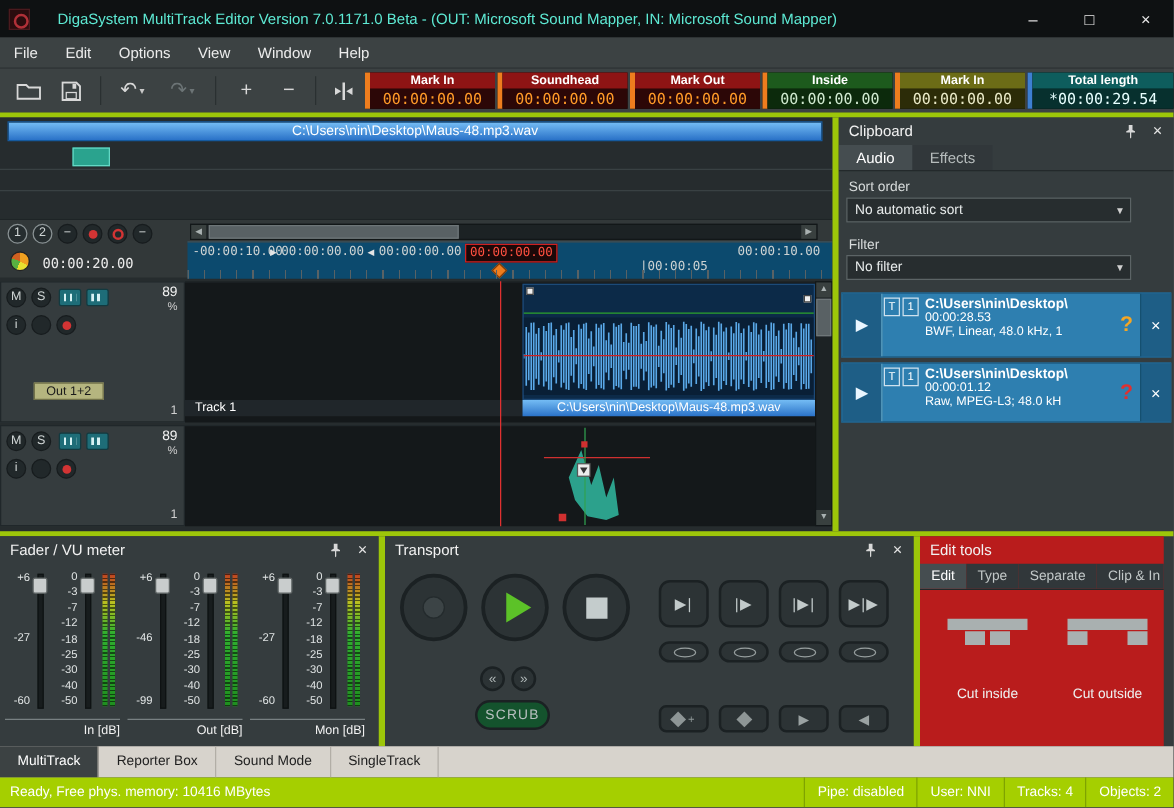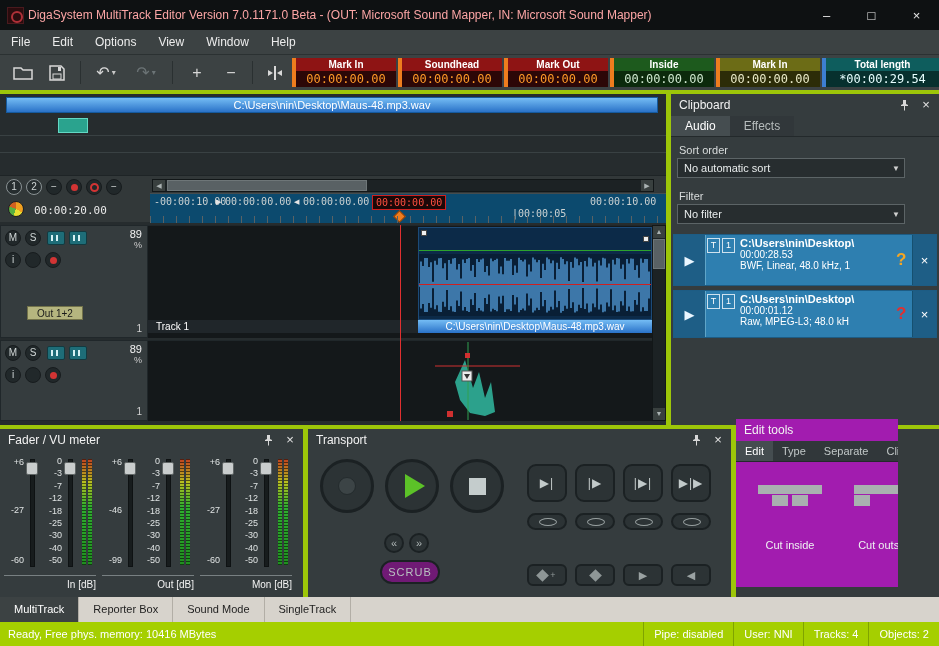--- a/index.html
+++ b/index.html
@@ -3,21 +3,21 @@
 <meta charset="utf-8">
 <style>
 *{margin:0;padding:0;box-sizing:border-box}
 body{font-family:"Liberation Sans","DejaVu Sans",sans-serif;background:#666}
 #app{position:relative;width:939px;height:646px;background:#353b3d;overflow:hidden;color:#e6e6e6;font-size:12px}
 
 
 .titlebar{position:absolute;left:0;top:0;width:939px;height:30px;background:#0e1112;display:flex;align-items:center}
 .app-icon{width:17px;height:17px;margin-left:7px;background:#2a0c0e;border:1px solid #4a1a1e;position:relative;flex:0 0 auto}
 .app-icon::after{content:"";position:absolute;left:3px;top:3px;width:8px;height:8px;border:2px solid #b03038;border-radius:50%}
-.title-text{margin-left:4px;font-size:12px;color:#fca5a5;white-space:nowrap}
+.title-text{margin-left:22px;font-size:12px;color:#5eead4;white-space:nowrap}
 .win-btns{margin-left:auto;display:flex;height:30px}
 .win-btn{width:45px;height:30px;display:flex;align-items:center;justify-content:center;color:#e8e8e8;font-size:13px}
 
 
 .menubar{position:absolute;left:0;top:30px;width:939px;height:25px;background:#3c4243;display:flex;align-items:center;border-bottom:1px solid #2b3132}
 .menu-item{padding:0 11px;line-height:25px;color:#ececec}
 
 
 .toolbar{position:absolute;left:0;top:55px;width:939px;height:35px;background:#3c4243}
 .tbtn{position:absolute;top:4px;height:27px;display:flex;align-items:center;justify-content:center;color:#d8d8d8}
@@ -124,26 +124,26 @@
 
 .transport{position:absolute;left:308px;top:429px;width:423px;height:168px;background:#353c3e;overflow:hidden}
 .bigbtn{position:absolute;top:30px;width:54px;height:54px;border-radius:50%;background:#2c3335;border:3px solid #1b2123;display:flex;align-items:center;justify-content:center}
 .rec-dot{width:18px;height:18px;border-radius:50%;background:#3c4446;border:1px solid #242b2d}
 .play-tri{width:0;height:0;border-left:20px solid #5cc228;border-top:12px solid transparent;border-bottom:12px solid transparent;margin-left:6px}
 .stop-sq{width:17px;height:17px;background:#c4cccc}
 .modebtn{position:absolute;top:35px;width:40px;height:38px;border-radius:9px;background:#2c3335;border:2px solid #1b2123;color:#c2caca;font-size:12px;display:flex;align-items:center;justify-content:center;letter-spacing:1px}
 .loopbtn{position:absolute;top:84px;width:40px;height:17px;border-radius:9px;background:#2c3335;border:2px solid #1b2123}
 .loopbtn::after{content:"";position:absolute;left:10px;top:3px;width:16px;height:6px;border:1px solid #98a0a0;border-radius:50%}
 .skipbtn{position:absolute;top:104px;width:20px;height:20px;border-radius:50%;background:#2c3335;border:2px solid #1b2123;color:#aeb6b6;font-size:11px;display:flex;align-items:center;justify-content:center}
-.scrub{position:absolute;left:72px;top:131px;width:60px;height:24px;border-radius:12px;background:#701a75;border:2px solid #1b2123;color:#b8c0c0;font-size:11px;display:flex;align-items:center;justify-content:center;letter-spacing:1px}
+.scrub{position:absolute;left:72px;top:131px;width:60px;height:24px;border-radius:12px;background:#14532d;border:2px solid #1b2123;color:#b8c0c0;font-size:11px;display:flex;align-items:center;justify-content:center;letter-spacing:1px}
 .navbtn{position:absolute;top:135px;width:40px;height:22px;border-radius:6px;background:#2c3335;border:2px solid #1b2123;color:#9aa2a2;font-size:11px;display:flex;align-items:center;justify-content:center}
 .dmnd{width:9px;height:9px;background:#8e9696;transform:rotate(45deg)}
 .dplus{font-size:9px;color:#8e9696;margin-left:3px}
 
-.edittools{position:absolute;left:736px;top:419px;width:162px;height:168px;background:#a21caf;overflow:hidden}
+.edittools{position:absolute;left:736px;top:429px;width:195px;height:168px;background:#b91c1c;overflow:hidden}
 .etabs{position:absolute;left:0;top:22px;width:230px;height:21px;display:flex;border-bottom:1px solid #23292b}
 .etab{padding:0 9px;line-height:20px;font-size:11px;color:#c2c8c8;white-space:nowrap;background:#31373a}
 .etab.active{background:#454d50;color:#fff}
 .toolbtn{position:absolute;top:54px;width:92px;height:90px;display:flex;flex-direction:column;align-items:center;gap:28px}
 .cuticon{position:relative;width:64px;height:28px;margin-top:10px}
 .cuticon i{position:absolute;background:#a9b0b0}
 .ci-bar{left:0;top:2px;width:64px;height:9px}
 .ci-b1,.ci-b2{top:12px;width:16px;height:11px}
 .inside .ci-b1{left:14px}.inside .ci-b2{left:34px}
 .outside .ci-b1{left:0}.outside .ci-b2{left:48px}

